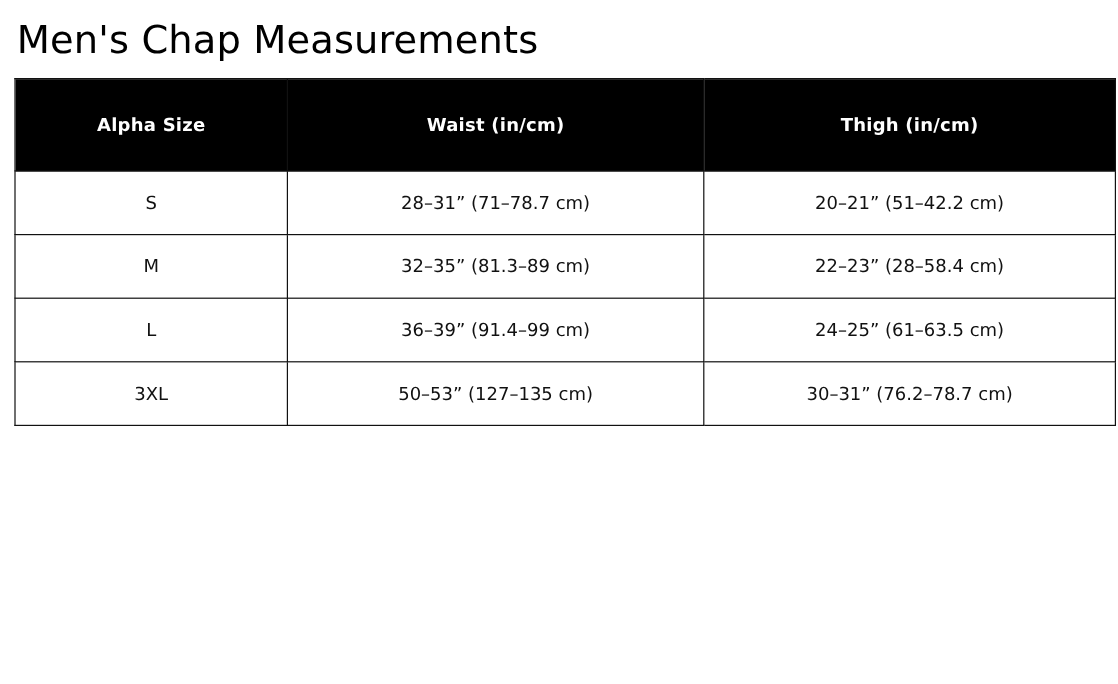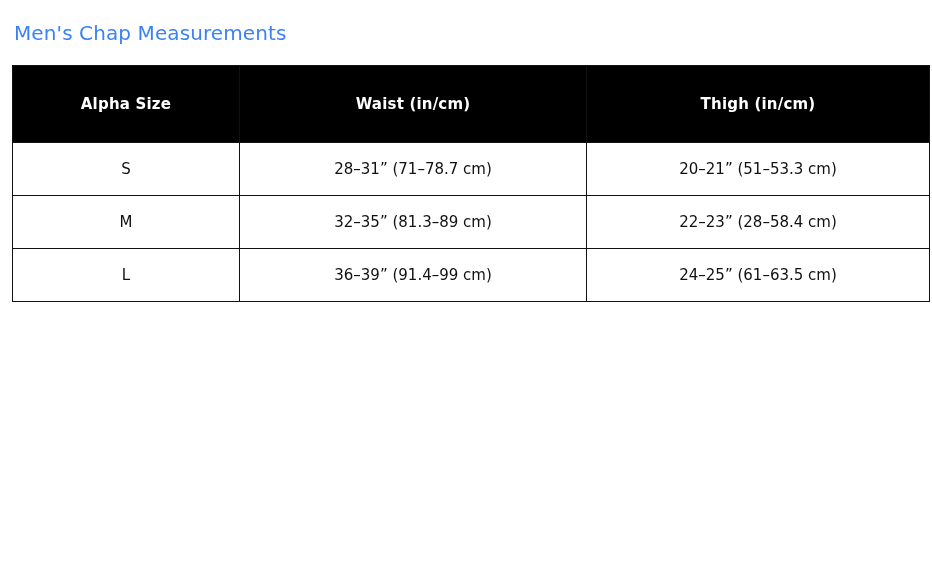--- a/index.html
+++ b/index.html
@@ -15,23 +15,23 @@
     overflow: hidden;
   }
   .page {
     width: 932px;
     height: 570px;
     box-sizing: border-box;
     padding: 0;
     position: relative;
   }
   .page-title {
-    font-size: 20px;
+    font-size: 32px;
     font-weight: 400;
-    color: #3b82f6;
+    color: #000000;
     margin: 10px 12px 0 14px;
     line-height: 46px;
     letter-spacing: 0.1px;
   }
   .table-wrap {
     margin: 9px 12px 4px 12px;
   }
   table.size-table {
     border-collapse: collapse;
     width: 908px;
@@ -75,29 +75,34 @@
         <tr>
           <th class="col-alpha">Alpha Size</th>
           <th class="col-waist">Waist (in/cm)</th>
           <th class="col-thigh">Thigh (in/cm)</th>
         </tr>
       </thead>
       <tbody>
         <tr>
           <td>S</td>
           <td>28–31” (71–78.7 cm)</td>
-          <td>20–21” (51–53.3 cm)</td>
+          <td>20–21” (51–42.2 cm)</td>
         </tr>
         <tr>
           <td>M</td>
           <td>32–35” (81.3–89 cm)</td>
           <td>22–23” (28–58.4 cm)</td>
         </tr>
         <tr>
           <td>L</td>
           <td>36–39” (91.4–99 cm)</td>
           <td>24–25” (61–63.5 cm)</td>
         </tr>
+        <tr>
+          <td>3XL</td>
+          <td>50–53” (127–135 cm)</td>
+          <td>30–31” (76.2–78.7 cm)</td>
+        </tr>
       </tbody>
     </table>
   </div>
 
 </div>
 
 </body></html>

